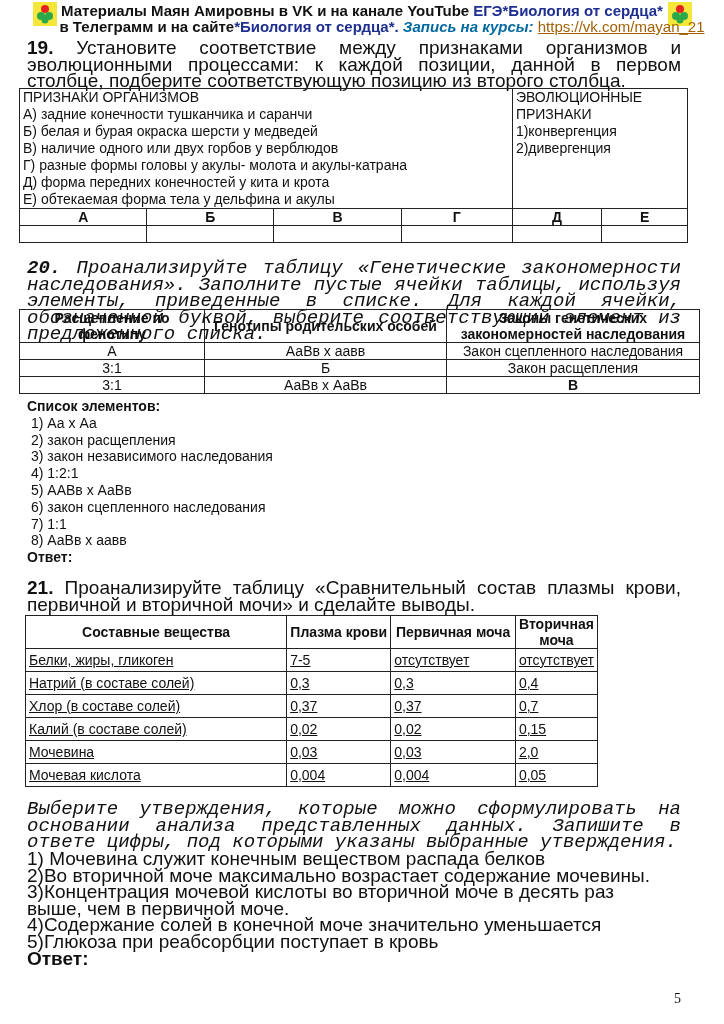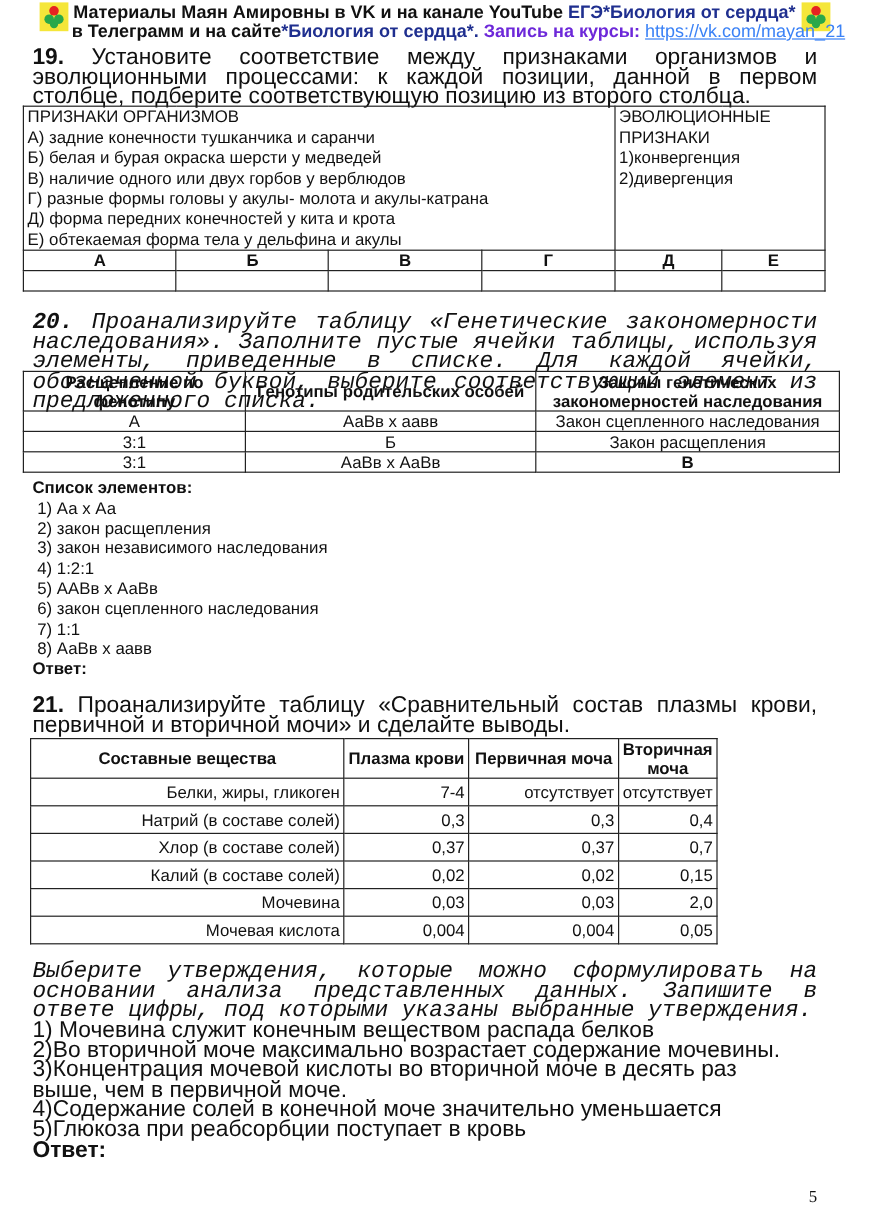--- a/index.html
+++ b/index.html
@@ -5,41 +5,41 @@
   html, body { margin: 0; padding: 0; background: #ffffff; }
   body { width: 724px; height: 1024px; position: relative; overflow: hidden;
          font-family: "Liberation Sans", sans-serif; color: #111; }
   .logo { position: absolute; width: 24px; height: 24px; background: #f5e63a; top: 2px; }
   .logo svg { width: 24px; height: 24px; display: block; }
   .logo-left { left: 33px; }
   .logo-right { left: 668px; }
   .header { position: absolute; top: 3px; left: 0; width: 724px; text-align: center;
             font-weight: bold; font-size: 15px; line-height: 16px; }
   .header .blue { color: #1f2f8f; }
-  .header .red { color: #6d28d9; }
-  .header a { color: #3b82f6; text-decoration: underline; font-weight: normal; }
+  .header .red { color: #0369a1; font-style: italic; }
+  .header a { color: #a16207; text-decoration: underline; font-weight: normal; }
   .header .l2 { padding-left: 40px; }
   .block { position: absolute; left: 27px; width: 654px; font-size: 19px; line-height: 16.6px; }
   .justify { text-align: justify; }
   .it { font-style: italic; font-family: Liberation Mono, monospace; }
   b { font-weight: bold; }
   table { border-collapse: collapse; }
   td, th { border: 1px solid #222; padding: 0 3px; font-size: 14px; font-weight: normal; }
   .t19 { position: absolute; left: 19px; top: 88px; width: 669px; }
   .t19 td { vertical-align: top; line-height: 17px; padding: 0 3px; }
   .t19 .letters td { text-align: center; font-weight: bold; height: 16px; line-height: 16px; }
   .t19 .empty td { height: 16px; }
   .t20 { position: absolute; left: 19px; top: 309px; width: 681px; border-radius: 24px; }
   .t20 th { font-weight: bold; line-height: 16px; text-align: center; }
   .t20 td { text-align: center; line-height: 16px; }
   .list { position: absolute; left: 27px; top: 398px; font-size: 14px; line-height: 16.8px; }
   .list .item { padding-left: 4px; }
   .t21 { position: absolute; left: 25px; top: 615px; width: 573px; }
   .t21 th { font-weight: bold; text-align: center; height: 22px; }
-  .t21 td { text-align: right; height: 22px; }
+  .t21 td { text-align: left; height: 22px; text-decoration: underline; }
   .pagenum { position: absolute; left: 674px; top: 991px; font-family: "Liberation Serif", serif; font-size: 14px; }
 </style>
 </head>
 <body>
 
 <div class="logo logo-left">
   <svg viewBox="0 0 24 24">
       <circle cx="12" cy="7" r="4" fill="#e52222"></circle>
       <circle cx="8" cy="14" r="4" fill="#2aa84a"></circle>
       <circle cx="16" cy="14" r="4" fill="#2aa84a"></circle>
@@ -154,21 +154,21 @@
 <table class="t21">
   <tbody>
       <tr>
     <th style="width:277px;">Составные вещества</th>
     <th style="width:103px;">Плазма крови</th>
     <th style="width:123px;">Первичная моча</th>
     <th>Вторичная моча</th>
   </tr>
   <tr>
         <td>Белки, жиры, гликоген</td>
-        <td>7-4</td>
+        <td>7-5</td>
         <td>отсутствует</td>
         <td>отсутствует</td>
       </tr>
   <tr>
         <td>Натрий (в составе солей)</td>
         <td>0,3</td>
         <td>0,3</td>
         <td>0,4</td>
       </tr>
   <tr>

